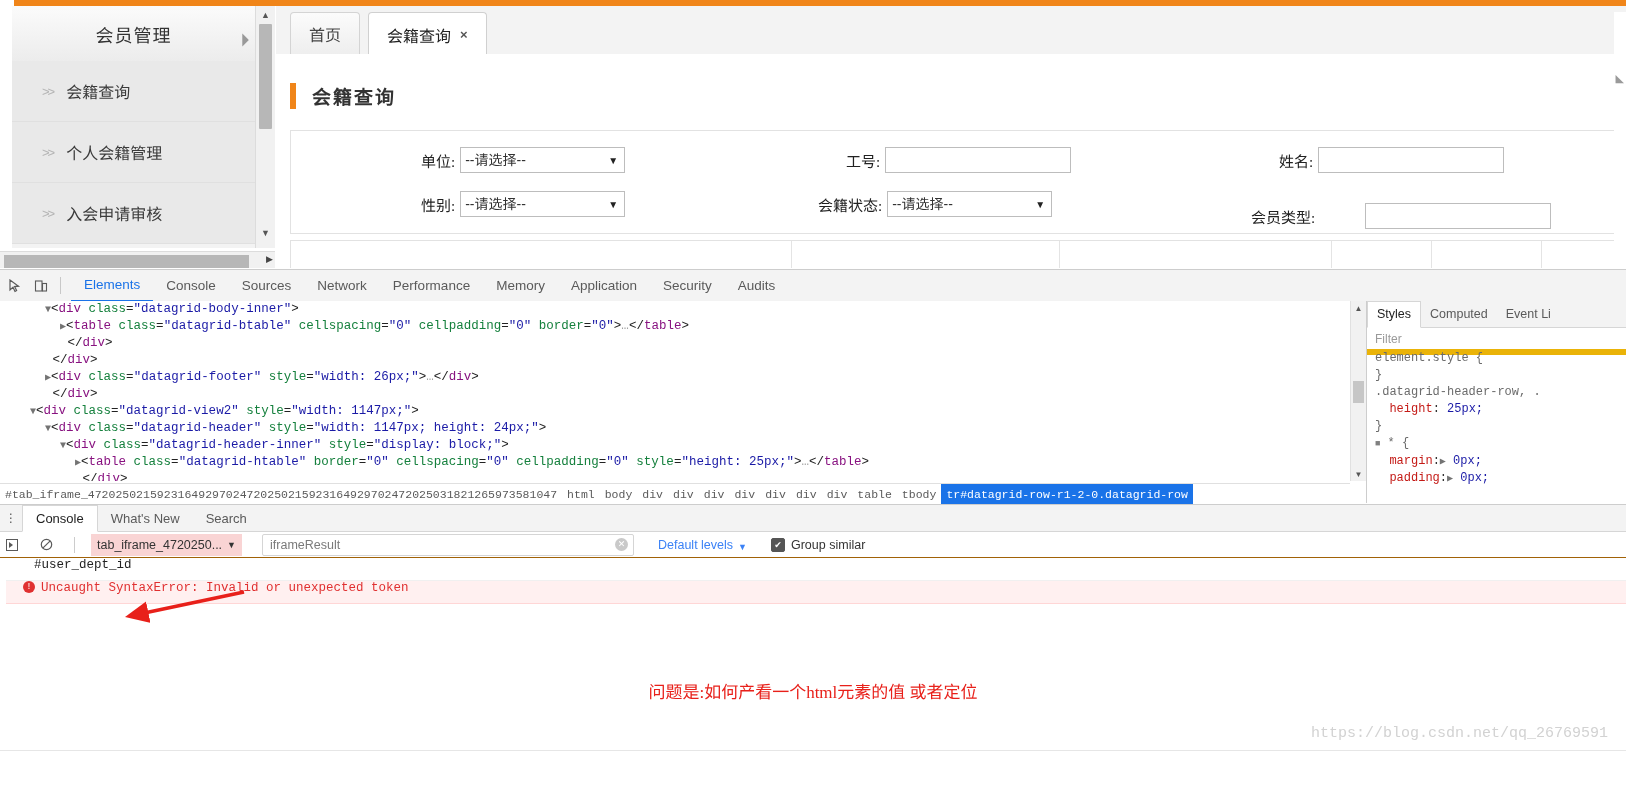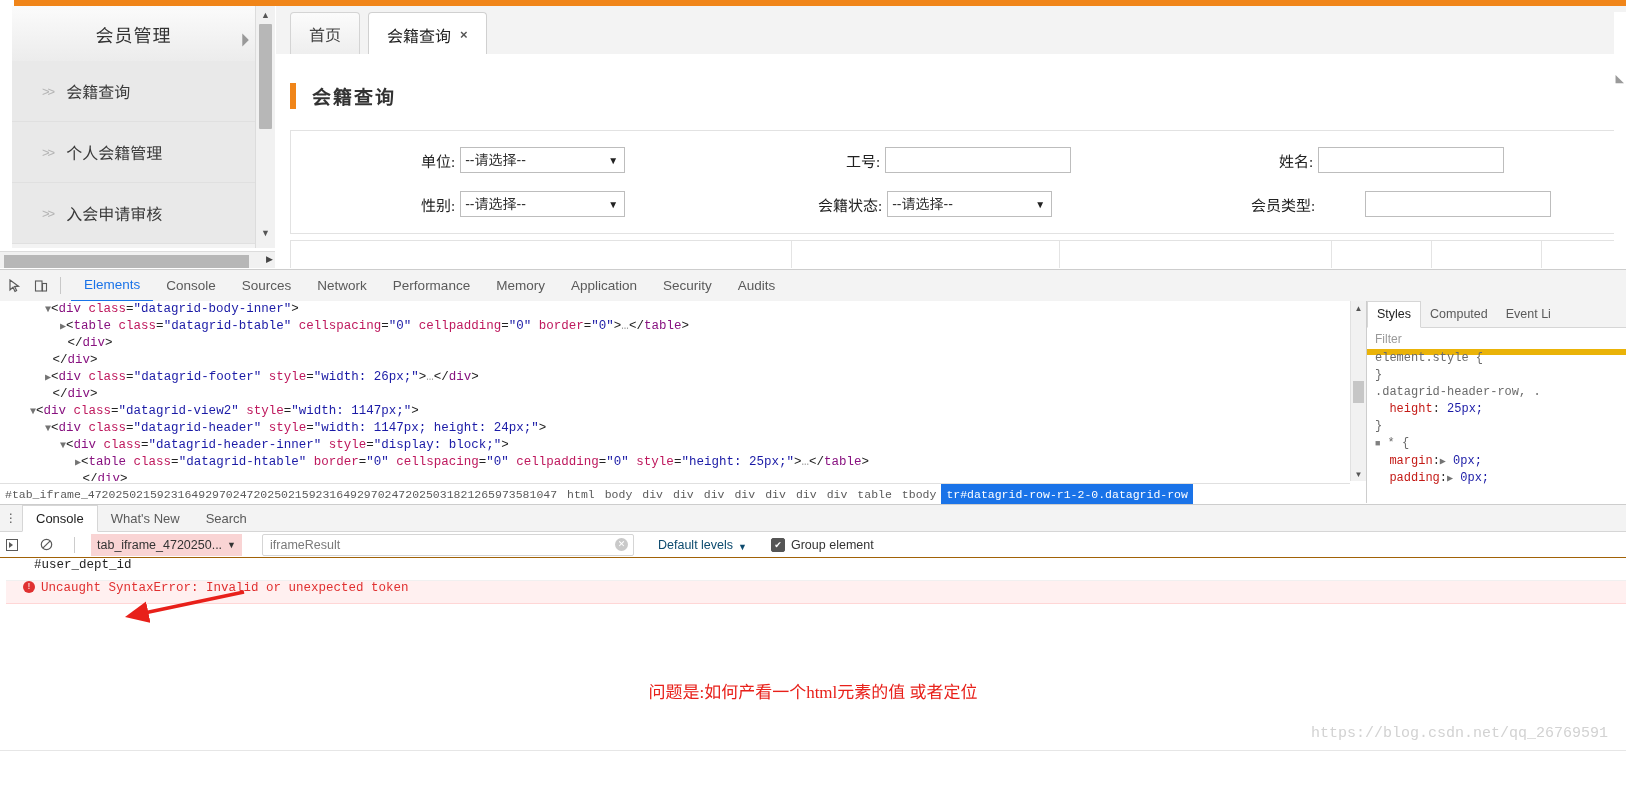--- a/index.html
+++ b/index.html
@@ -109,21 +109,21 @@
   .dt-tab.active { color:#1a73e8; border-bottom:2px solid #1a73e8; }
 
   
   .dom-tree {
     position:absolute; left:0; top:31px; width:1350px; height:180px;
     background:#ffffff; overflow:hidden;
     font-family:"Liberation Mono","DejaVu Sans Mono",monospace; font-size:12.5px; line-height:17px; color:#222;
   }
   .dom-line { white-space:pre; }
   .tw { color:#881280; }      
-  .at { color:#be185d; }      
+  .at { color:#15803d; }      
   .av { color:#1a1aa6; }      
   .pk { color:#a1a1a1; }      
   .tri { color:#737373; font-size:10px; }
 
   .dom-scroll { position:absolute; left:1350px; top:31px; width:15px; height:180px; background:#f1f1f1; border-left:1px solid #e0e0e0; }
   .dom-scroll .up, .dom-scroll .down { position:absolute; left:0; width:15px; height:14px; display:flex; align-items:center; justify-content:center; font-size:8px; color:#555; }
   .dom-scroll .up{top:0;} .dom-scroll .down{top:166px;}
   .dom-scroll .thumb { position:absolute; left:2px; top:80px; width:11px; height:22px; background:#c6c6c6; }
 
   .breadcrumb {
@@ -157,21 +157,21 @@
   .dw-tab.active { background:#ffffff; color:#222; border:1px solid #d6d6d6; border-bottom:1px solid #fff; }
 
   .console-filters { position:absolute; left:0; top:27px; width:1626px; height:25px; background:#fff; border-bottom:1px solid #a16207; display:flex; align-items:center;gap:10px; }
   .cf-icon { width:24px; height:24px; display:flex; align-items:center; justify-content:center; color:#5a5a5a; font-size:13px; }
   .cf-sep { width:1px; height:16px; background:#ccc; margin:0 6px; }
   .ctx-select { background:#f9d4d4; height:22px; display:flex; align-items:center; padding:0 6px; font-size:12.5px; color:#333; }
   .ctx-select .caret { margin-left:5px; font-size:9px; }
   .cf-filter { position:relative; margin-left:10px; width:370px; height:20px; border:1px solid #d5d5d5; border-radius:2px; display:flex; align-items:center; }
   .cf-filter span { font-size:12.5px; color:#7a7a7a; margin-left:7px; }
   .cf-filter .clear { position:absolute; right:5px; top:3px; width:13px; height:13px; border-radius:50%; background:#c9c9c9; color:#fff; font-size:9px; display:flex; align-items:center; justify-content:center; }
-  .cf-levels { margin-left:14px; font-size:12.5px; color:#0c4a6e; display:flex; align-items:flex-end; }
+  .cf-levels { margin-left:14px; font-size:12.5px; color:#3b82f6; display:flex; align-items:flex-end; }
   .cf-levels .caret { margin-left:5px; font-size:9px; }
   .cf-group { margin-left:14px; font-size:12.5px; color:#333; display:flex; align-items:center; }
   .cf-check { width:12px; height:12px; border:1px solid #555; background:#555; color:#fff; font-size:9px; display:flex; align-items:center; justify-content:center; margin-right:6px; border-radius:2px; }
 
   .console-body { position:absolute; left:0; top:53px; width:1626px; height:194px; background:#fff; font-family:"Liberation Mono","DejaVu Sans Mono",monospace; font-size:12.5px; }
   .cmsg { height:22px; display:flex; align-items:flex-start; padding-left:28px; border-bottom:1px solid #f0f0f0; color:#222;margin-left:6px; }
   .cmsg.err { background:#fff0f0; color:#e03030; border-bottom:1px solid #ffd6d6; }
   .cmsg .ebadge { width:12px; height:12px; border-radius:50%; background:#e03030; color:#fff; font-size:9px; display:flex; align-items:center; justify-content:center; margin-right:6px; margin-left:-11px; }
 
   
@@ -278,21 +278,21 @@
         <div class="field" style="left:527px; top:60px;">
           <span class="lbl">会籍状态:</span>
           <span class="sel-wrap">
             <select>
               <option>--请选择--</option>
             </select>
             <span class="caret">▼</span>
           </span>
         </div>
 
-        <div class="field" style="left:960px; top:60px;gap:45px;">
+        <div class="field" style="left:960px; top:72px;gap:45px;">
           <span class="lbl">会员类型:</span>
           <input type="text" value="" style="">
         </div>
       </div>
 
       <div class="result-box">
         <div class="colsep" style="left:500px;"></div>
         <div class="colsep" style="left:768px;"></div>
         <div class="colsep" style="left:1040px;"></div>
         <div class="colsep" style="left:1140px;"></div>
@@ -417,21 +417,21 @@
         <div class="cf-filter">
           <span>iframeResult</span>
           <span class="clear">✕</span>
         </div>
         <div class="cf-levels">
           <span>Default levels</span>
           <span class="caret">▼</span>
         </div>
         <div class="cf-group">
           <span class="cf-check">✔</span>
-          <span>Group element</span>
+          <span>Group similar</span>
         </div>
       </div>
 
       <div class="console-body">
         <div class="cmsg">
           <span>#user_dept_id</span>
         </div>
         <div class="cmsg err">
           <span class="ebadge">!</span>
           <span>Uncaught SyntaxError: Invalid or unexpected token</span>

